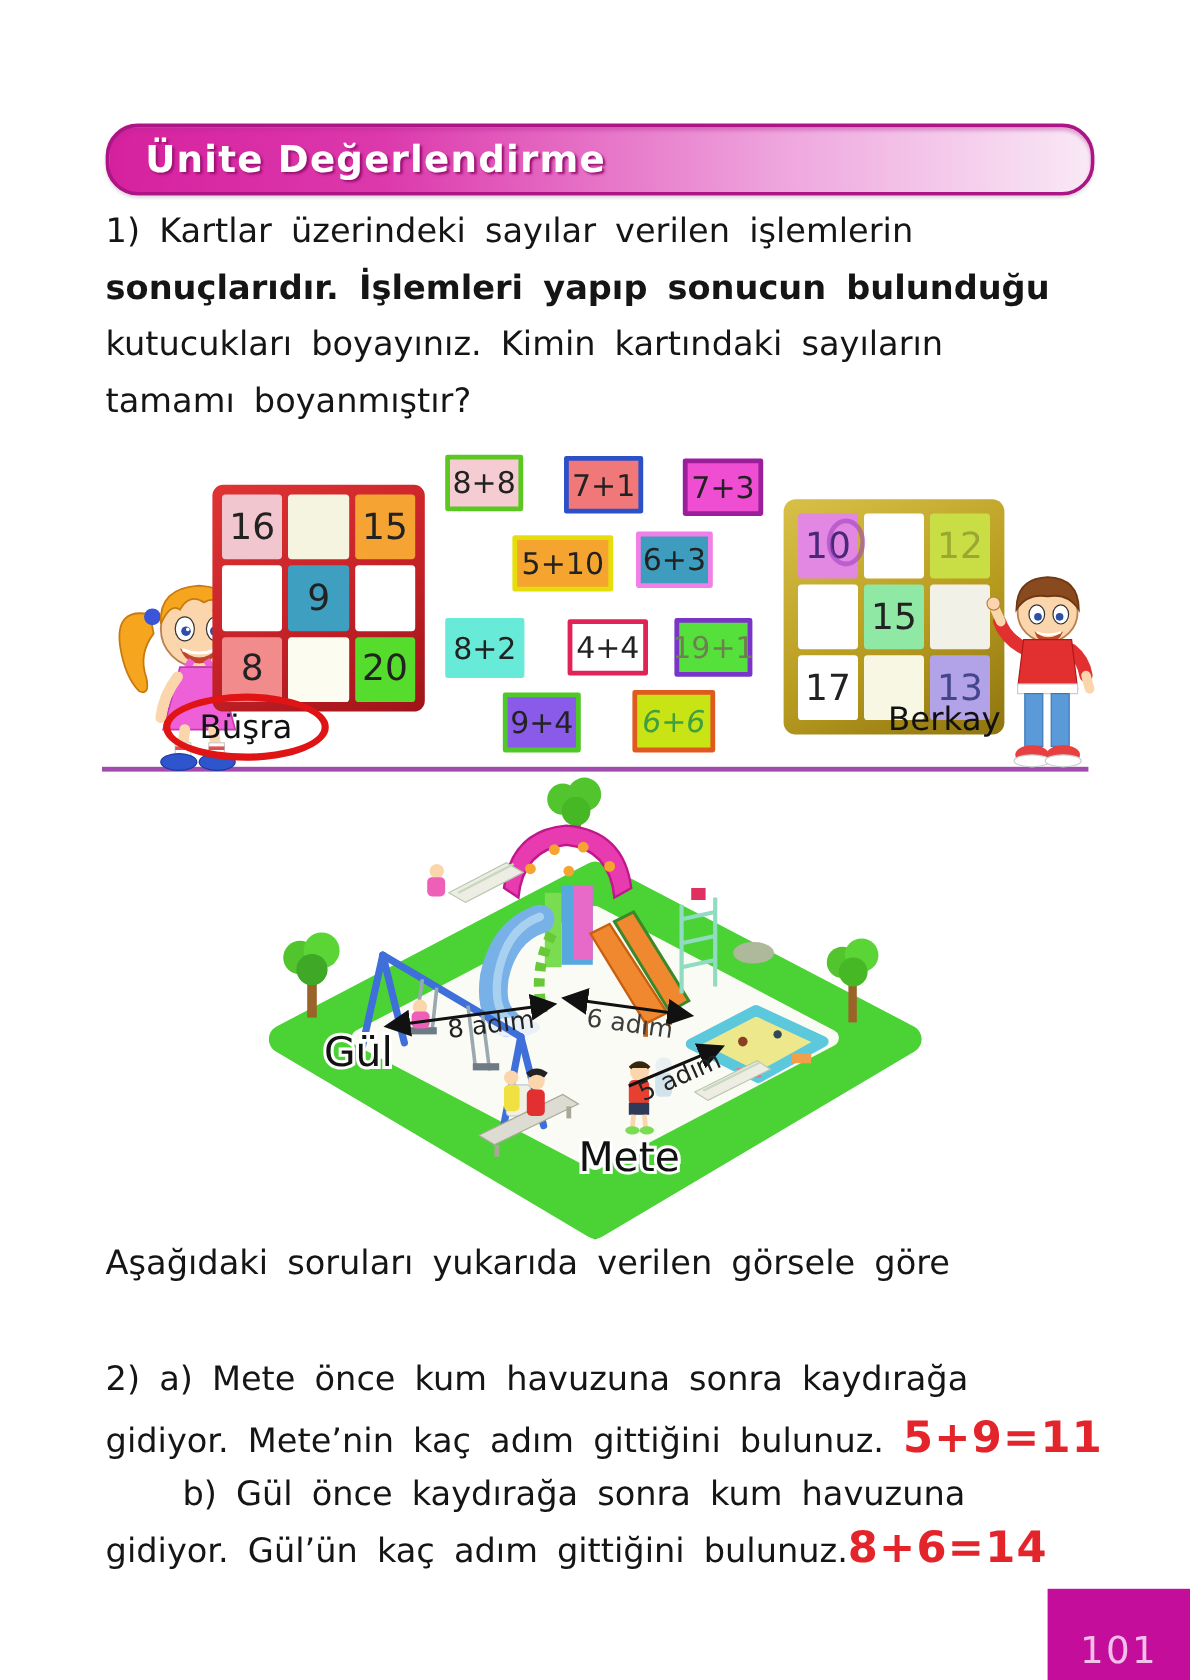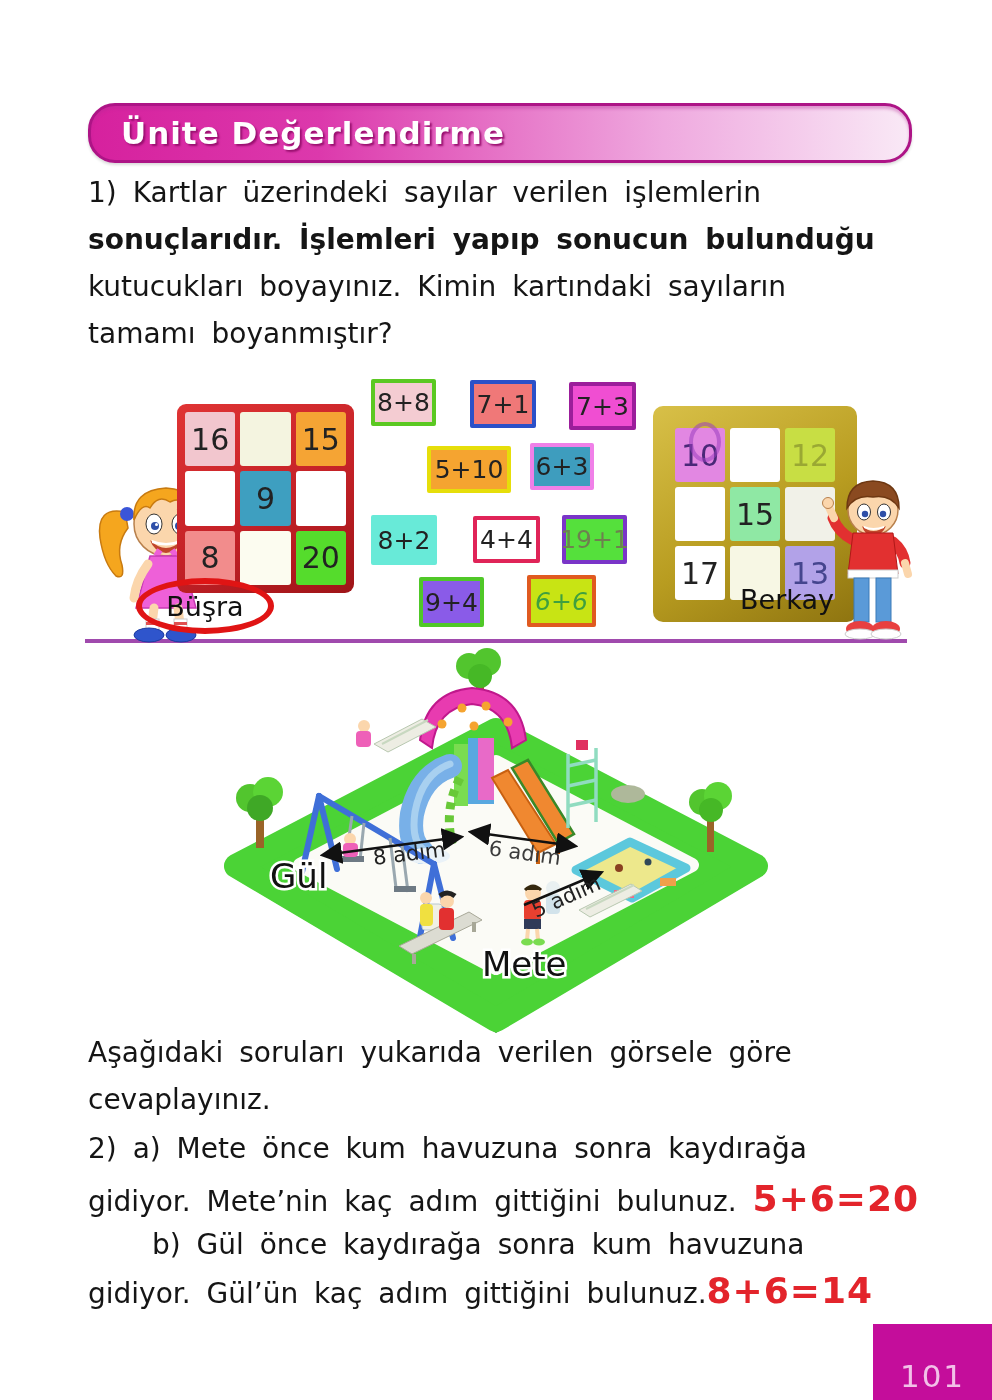--- a/index.html
+++ b/index.html
@@ -21,21 +21,21 @@
   .answer{font-size:36px;font-weight:bold;color:#E3242B;letter-spacing:1px;word-spacing:0;}
 
   
   .grid{position:absolute;display:grid;grid-template-columns:repeat(3,1fr);
         grid-template-rows:repeat(3,1fr);gap:5px;}
   .grid .cell{display:flex;align-items:center;justify-content:center;
               font-size:30px;border-radius:3px;}
   .busra-grid{left:177px;top:404px;width:161px;height:173px;padding:8px;
               background:linear-gradient(150deg,#E03434 0%,#C42127 55%,#9E1418 100%);
               border-radius:9px;}
-  .berkay-grid{left:653px;top:406px;width:160px;height:172px;padding:22px;
+  .berkay-grid{left:653px;top:416px;width:160px;height:172px;padding:12px;
                background:linear-gradient(150deg,#D8C048 0%,#B89C20 55%,#8E7410 100%);
                border-radius:10px;}
   .oval10{position:absolute;left:36px;top:16px;width:24px;height:32px;
           border:4px solid #9A3EC0;border-radius:50%;opacity:.55;}
 
   .name-ellipse{position:absolute;left:136px;top:578px;width:126px;height:44px;
                 border:6px solid #E01414;border-radius:50%;
                 display:flex;align-items:center;justify-content:center;
                 font-size:27px;color:#111;}
   .berkay-name{position:absolute;left:740px;top:584px;font-size:27px;color:#111;}
@@ -312,25 +312,24 @@
     </g>
 
     <text x="150" y="219" font-size="21" fill="#222222" transform="rotate(-7 150 219)">8 adım</text>
     <text x="264" y="209" font-size="21" fill="#3c3c3c" transform="rotate(8 264 209)">6 adım</text>
     <text x="312" y="272" font-size="21" fill="#222222" transform="rotate(-24 312 272)">5 adım</text>
     <text x="46" y="242" font-size="34" fill="#111111" stroke="#ffffff" stroke-width="5" paint-order="stroke">Gül</text>
     <text x="258" y="330" font-size="34" fill="#111111" stroke="#ffffff" stroke-width="5" paint-order="stroke">Mete</text>
   </svg>
 
   <div class="textline" style="top:1030px;">Aşağıdaki soruları yukarıda verilen görsele göre</div>
-  <div class="textline" style="top:1077px;">cevaplayınız.</div>
 
   <div class="textline" style="top:1126px;">2)  a) Mete önce kum havuzuna sonra kaydırağa</div>
   <div class="textline" style="top:1176px;">
-    <span>gidiyor. Mete’nin kaç adım gittiğini bulunuz. </span><span class="answer">5+6=20</span>
+    <span>gidiyor. Mete’nin kaç adım gittiğini bulunuz. </span><span class="answer">5+9=11</span>
   </div>
   <div class="textline indent-b" style="top:1222px;">b) Gül önce kaydırağa sonra kum havuzuna</div>
   <div class="textline" style="top:1268px;">
     <span>gidiyor. Gül’ün kaç adım gittiğini bulunuz.</span><span class="answer">8+6=14</span>
   </div>
 
   <div class="pagebox">
     <span>101</span>
   </div>
 

